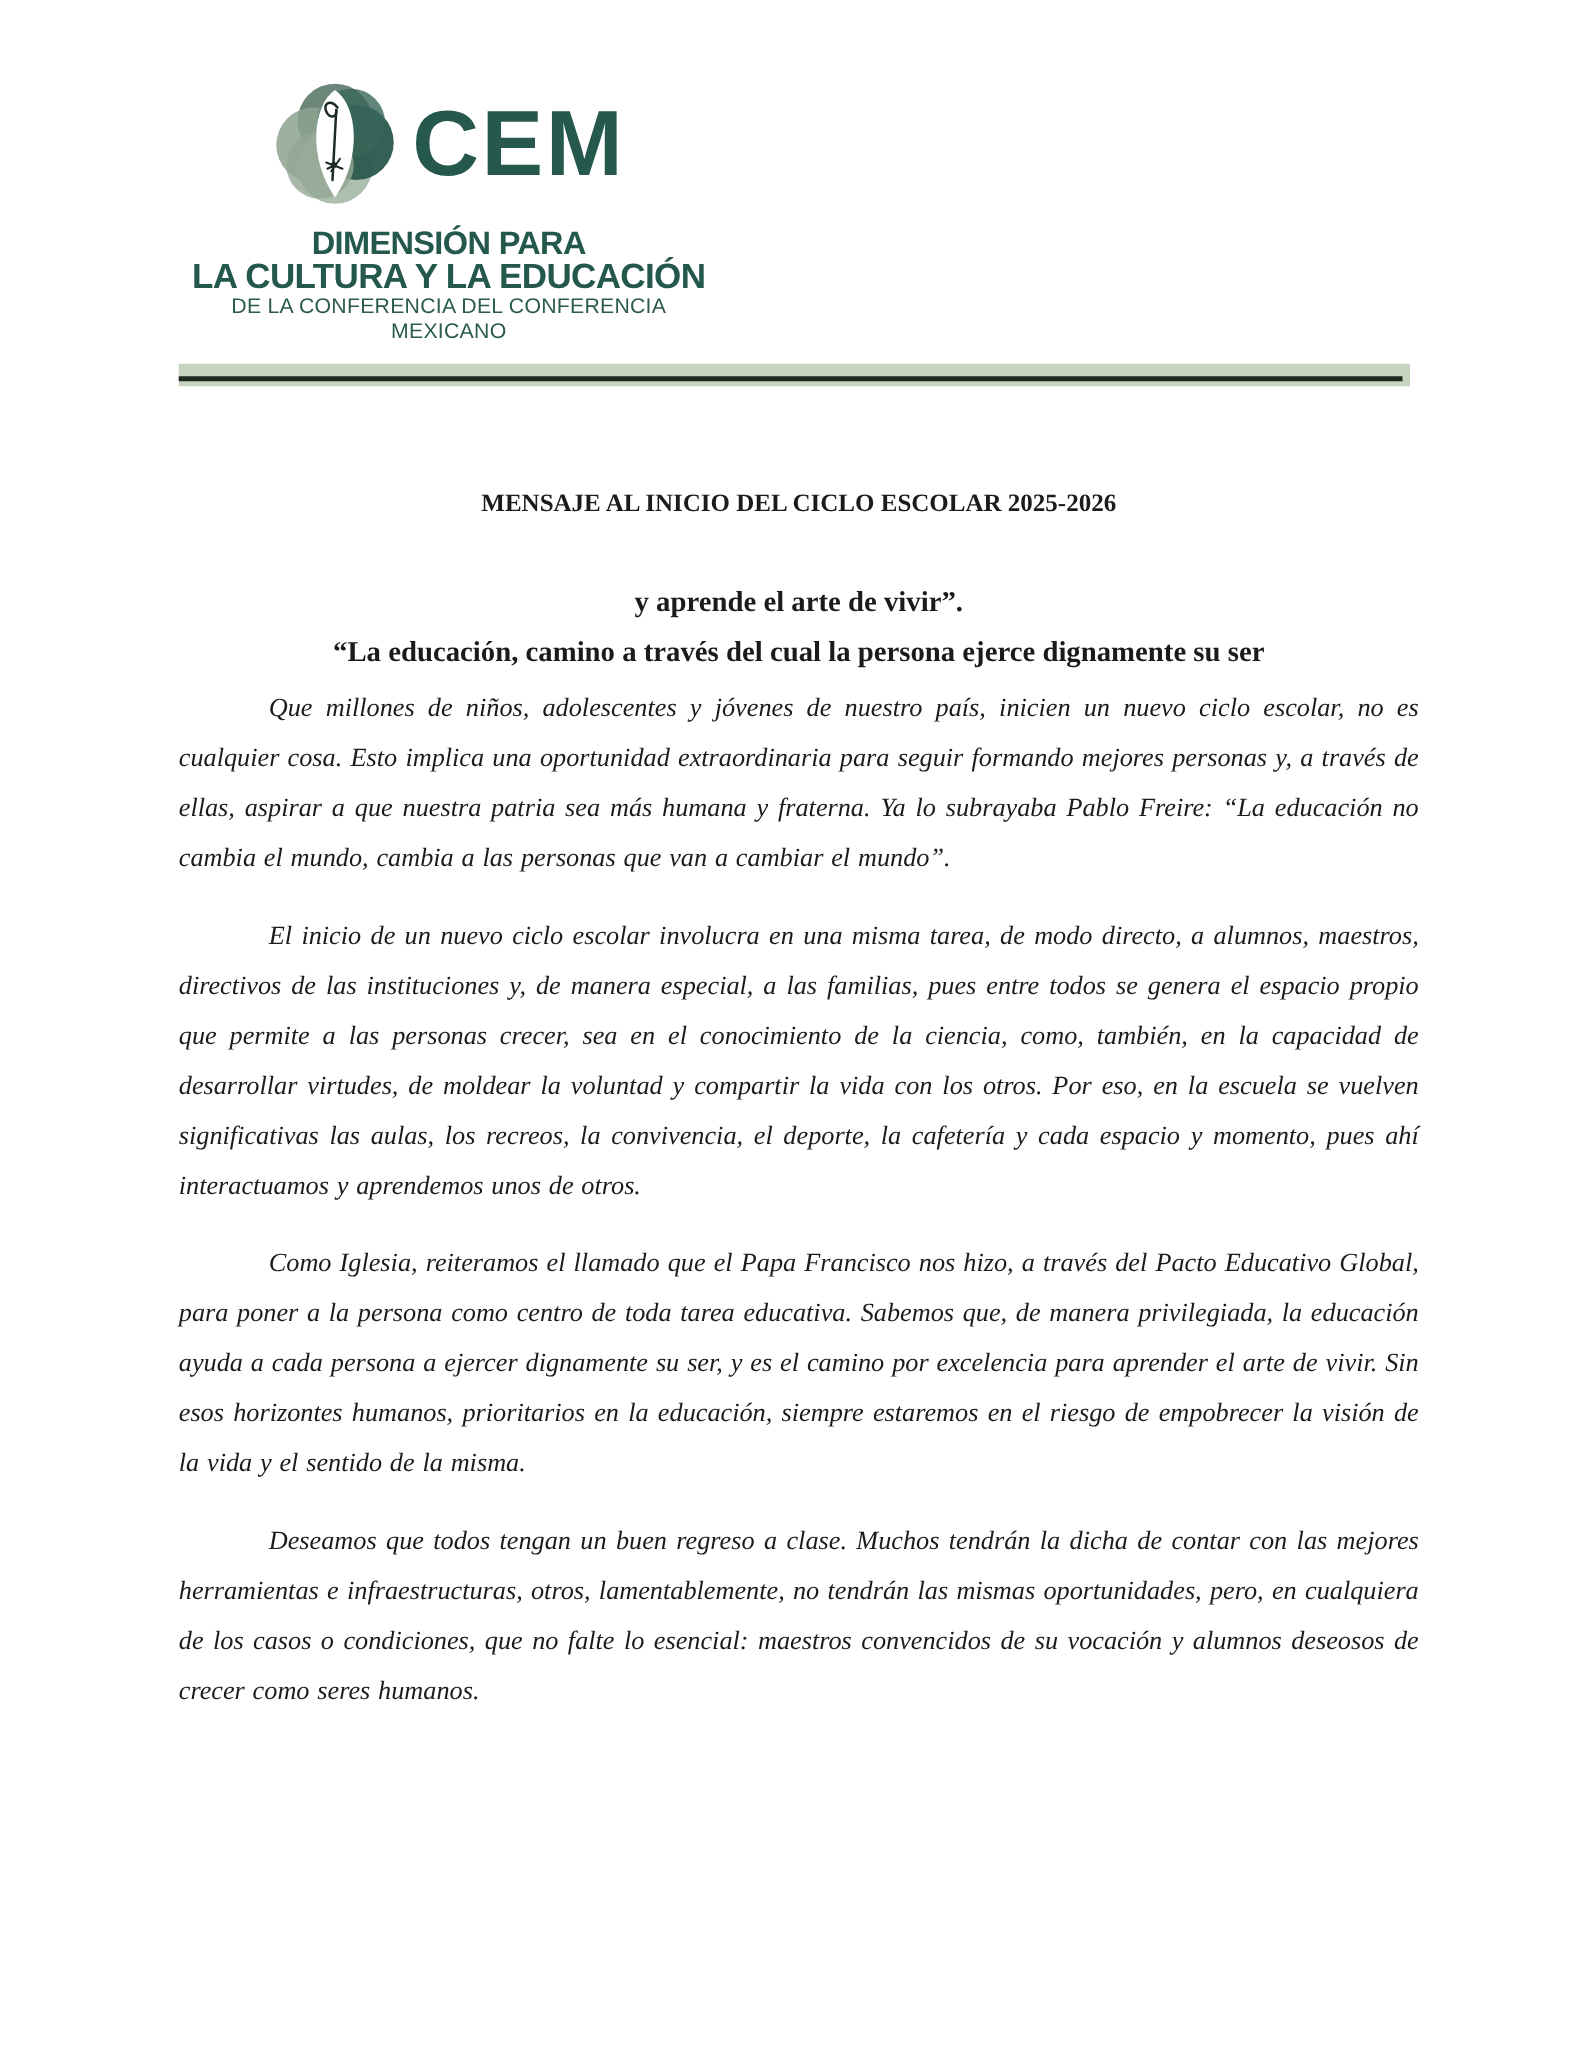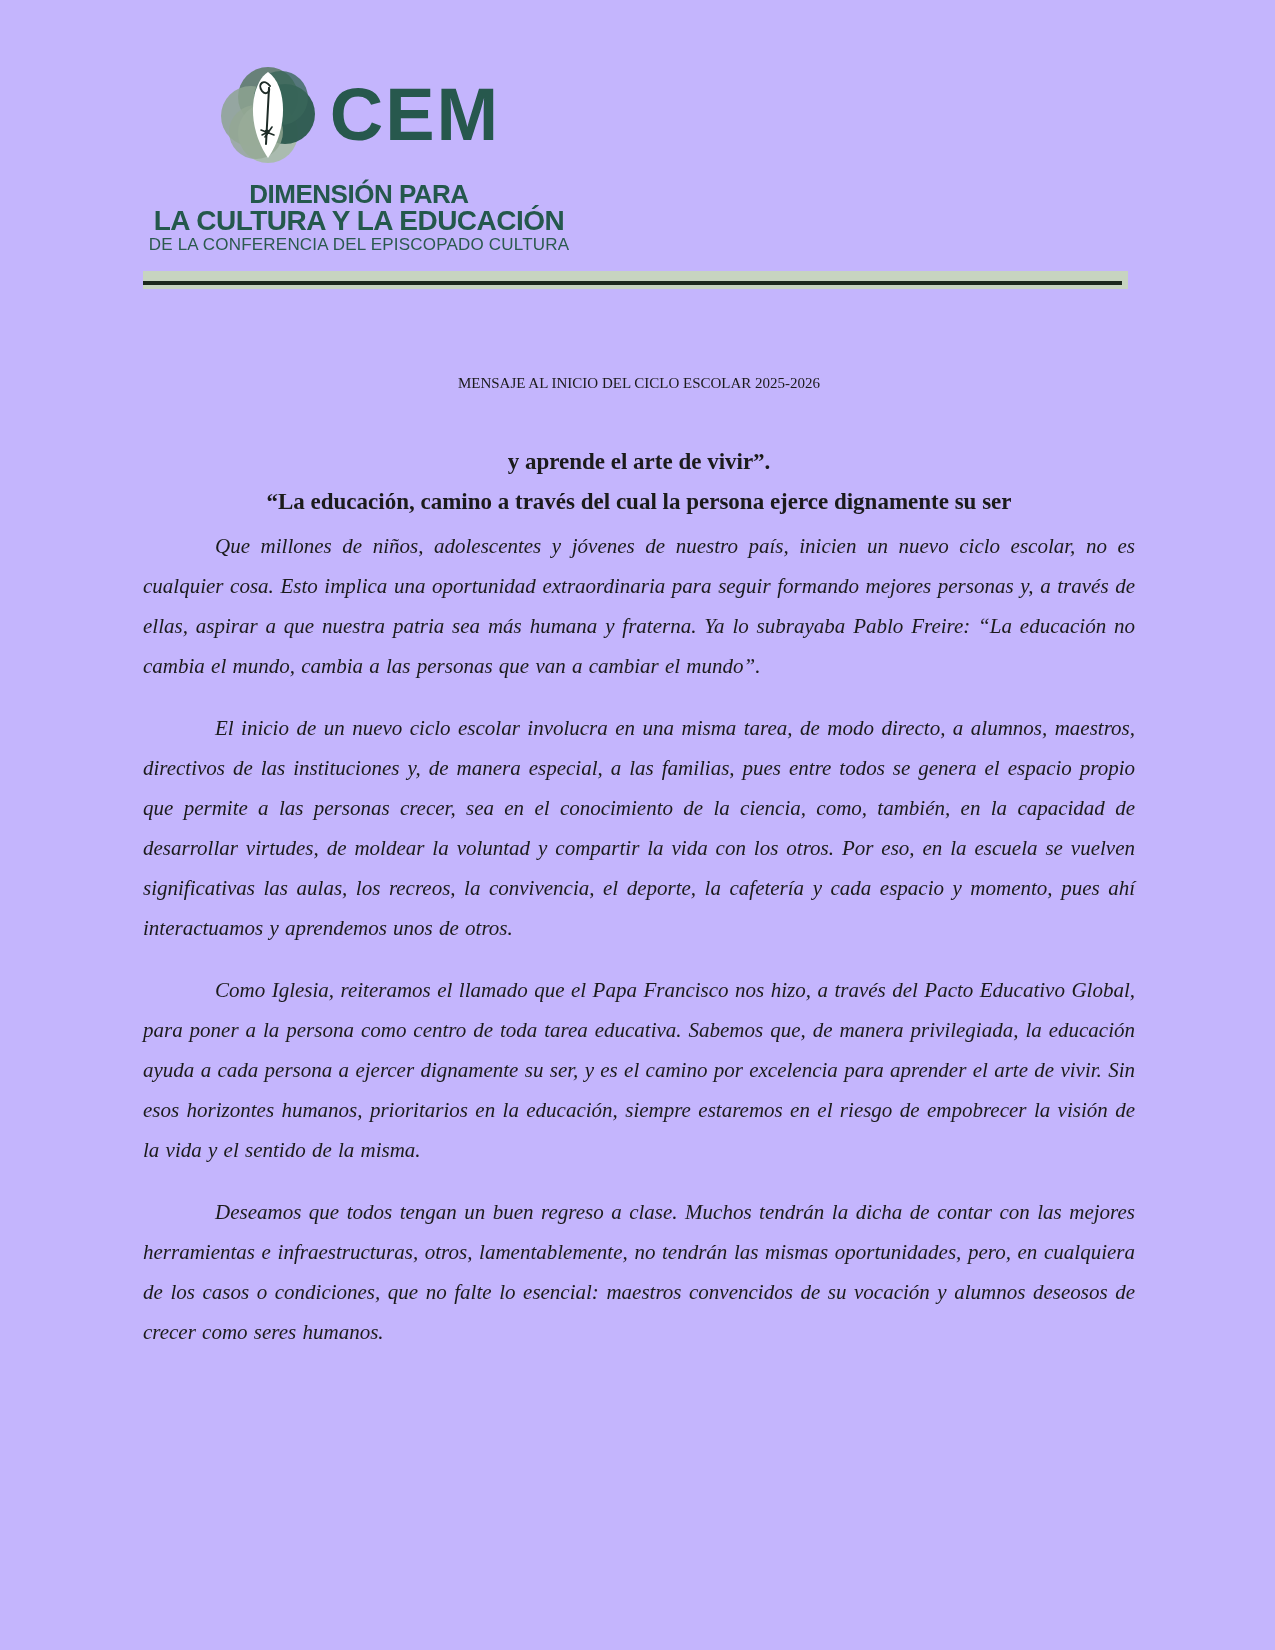--- a/index.html
+++ b/index.html
@@ -1,21 +1,21 @@
 <!DOCTYPE html>
 <html lang="es"><head>
 <meta charset="utf-8">
 <title>CEM Documento</title>
 <style>
   html,body{margin:0;padding:0;background:#e8e8e8;}
   .page{
     position:relative;
     width:1275px;height:1650px;
     margin:0 auto;
-    background:#c4b5fd;
+    background:#ffffff;
     overflow:hidden;
     box-sizing:border-box;
     padding:64px 140px 0 143px;
     font-family:"Liberation Serif","DejaVu Serif",serif;
     color:#1b1b1b;
   }
   
   .letterhead{width:432px;text-align:center;}
   .logo-row{display:flex;align-items:center;justify-content:center;gap:12px;}
   .emblem{width:100px;height:102px;flex:0 0 auto;}
@@ -49,21 +49,21 @@
   .band-line{
     position:absolute;left:0;top:10px;
     width:979px;height:4px;
     background:#1c281c;
   }
   
   .doc{width:992px;}
   .doc-title{
     margin:81px 0 0 0;
     text-align:center;
-    font-size:15px;font-weight:normal;
+    font-size:20px;font-weight:bold;
     line-height:26px;
   }
   .doc-subtitle{
     margin:46px 0 0 0;
     text-align:center;
     font-size:23px;font-weight:bold;
     line-height:40px;
   }
   .sub-line{display:block;}
   .body-text{margin-top:4px;font-style:italic;}
@@ -93,21 +93,21 @@
         <path d="M50 8 C 68 20, 72 62, 50 94 C 28 62, 32 20, 50 8 Z" fill="#ffffff"></path>
         <path d="M52 22 C 46 14, 39 20, 44 27 C 47 31, 52 29, 51 24" fill="none" stroke="#1d2b26" stroke-width="2" stroke-linecap="round"></path>
         <line x1="51" y1="24" x2="48" y2="80" stroke="#1d2b26" stroke-width="2" stroke-linecap="round"></line>
         <path d="M43 66 L56 71 M47 73 L54 63 M44 71 L50 68" fill="none" stroke="#1d2b26" stroke-width="1.6" stroke-linecap="round"></path>
         <circle cx="49" cy="68" r="2.4" fill="#1d2b26"></circle>
       </svg>
       <span class="cem-wordmark">CEM</span>
     </div>
     <div class="hl1">DIMENSIÓN PARA</div>
     <div class="hl2">LA CULTURA Y LA EDUCACIÓN</div>
-    <div class="hl3">DE LA CONFERENCIA DEL EPISCOPADO CULTURA</div>
+    <div class="hl3">DE LA CONFERENCIA DEL CONFERENCIA MEXICANO</div>
   </header>
 
   <div class="band">
     <div class="band-line"></div>
   </div>
 
   <main class="doc">
     <h1 class="doc-title">MENSAJE AL INICIO DEL CICLO ESCOLAR 2025-2026</h1>
 
     <h2 class="doc-subtitle">

